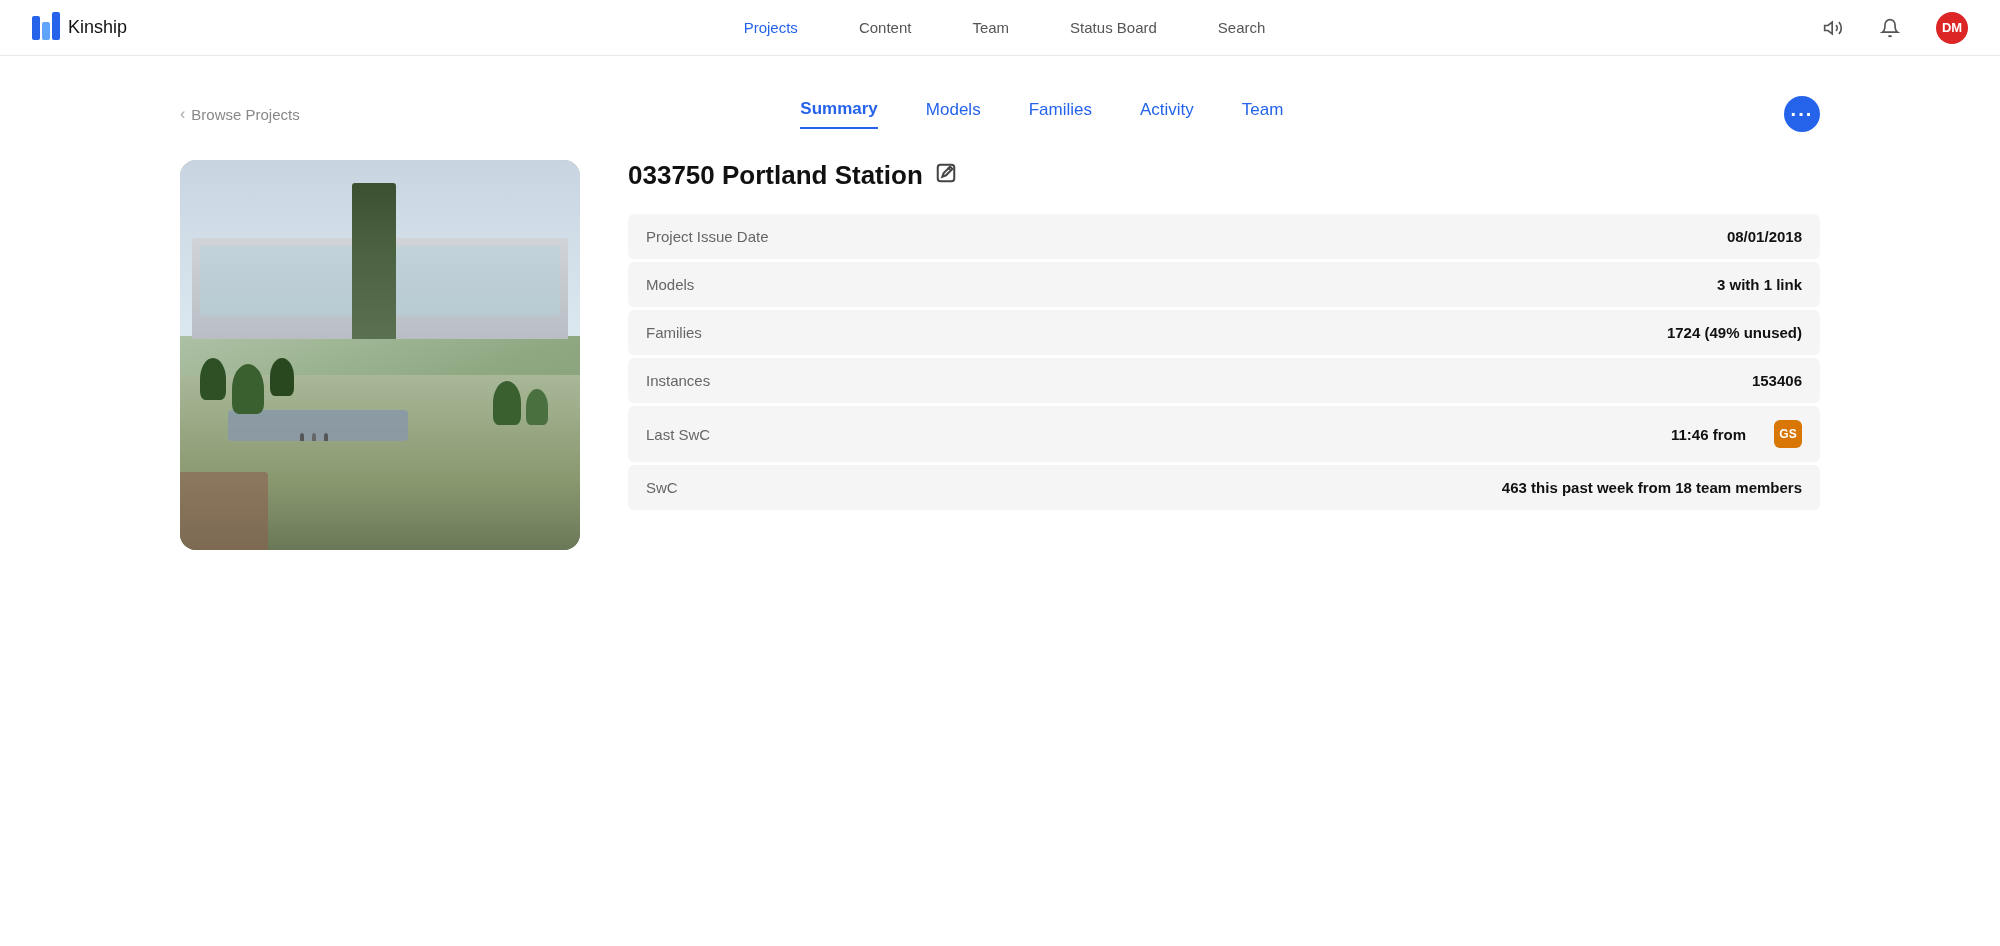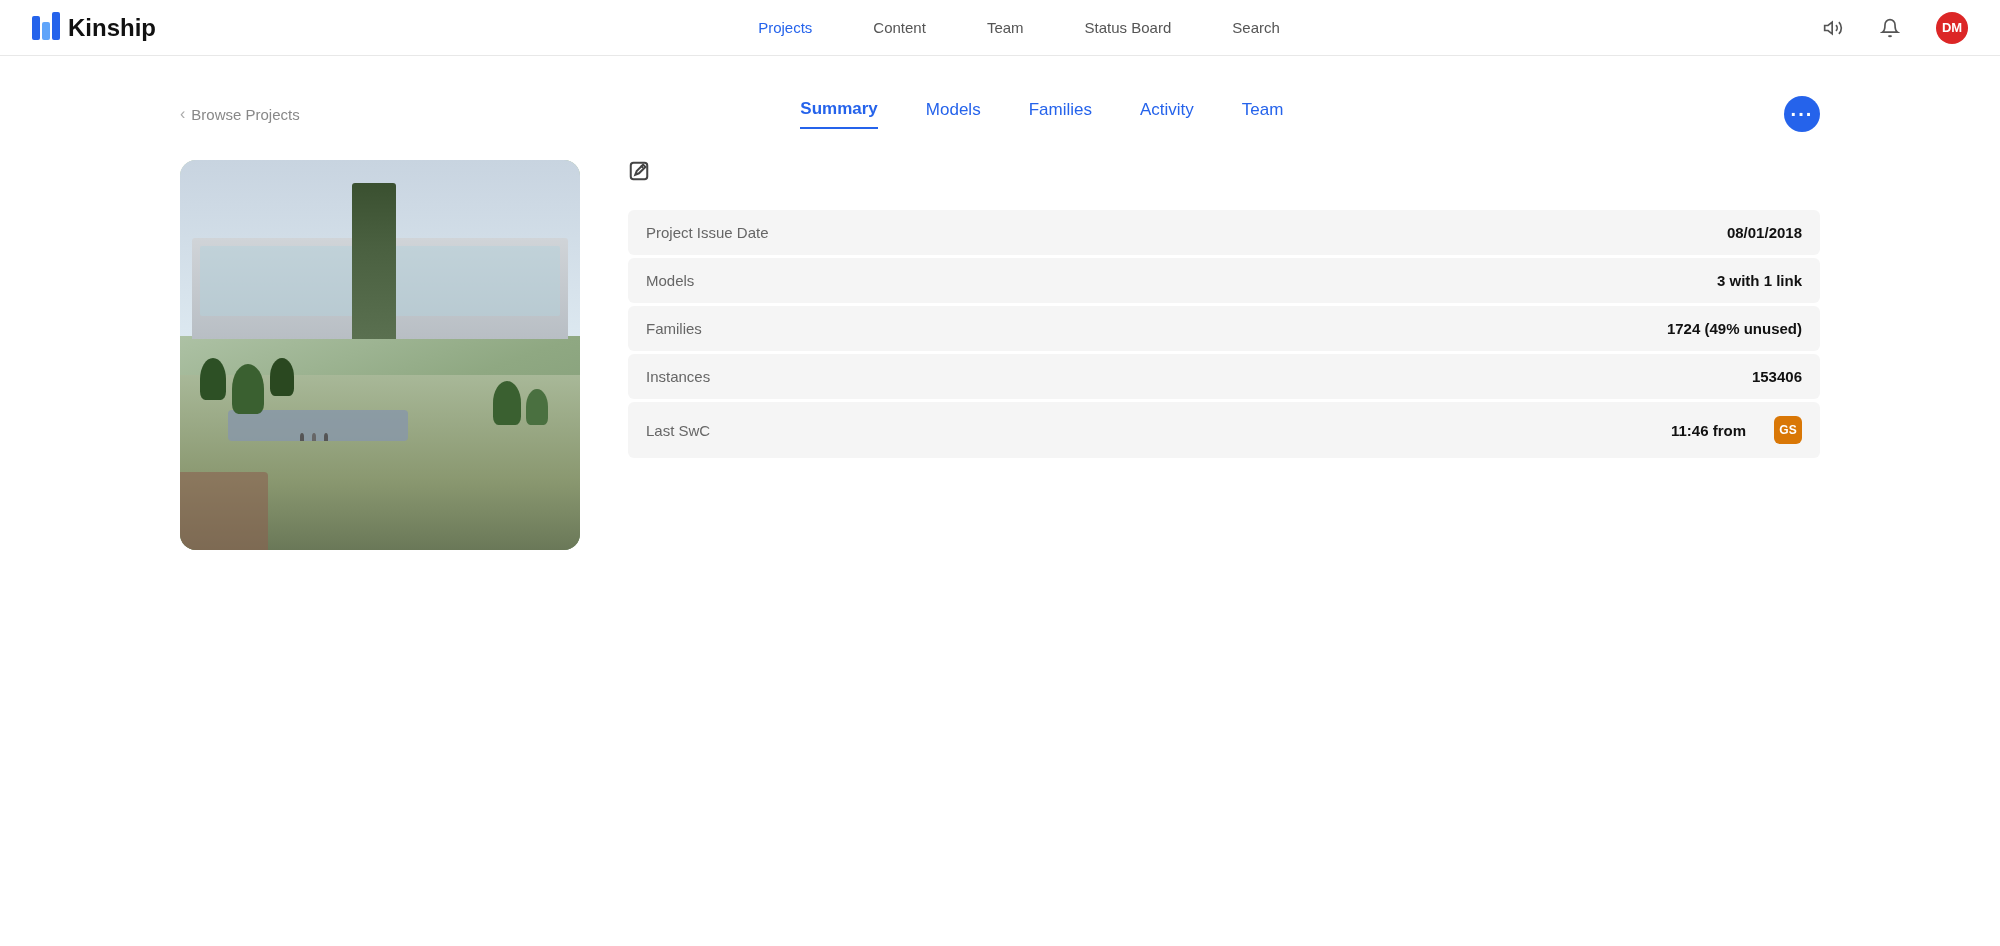--- a/index.html
+++ b/index.html
@@ -6,21 +6,21 @@
     body { font-family: -apple-system, BlinkMacSystemFont, 'Segoe UI', sans-serif; background: #fff; color: #333; width: 2000px; min-height: 946px; overflow-x: hidden; }
 
     
     .topnav {
       display: flex; align-items: center; height: 56px;
       border-bottom: 1px solid #e8e8e8; padding: 0 32px;
       position: relative;
     }
     .brand { display: flex; align-items: center; gap: 8px; margin-right: 60px; }
     .brand-icon { width: 28px; height: 32px; display: flex; flex-direction: column; gap: 3px; align-items: center; }
-    .brand-name { font-size: 24px; font-weight: 700; color: #111; }
+    .brand-name { font-size: 18px; font-weight: 400; color: #111; }
     .nav-links { display: flex; gap: 61px; flex: 1; justify-content: center; }
     .nav-link { font-size: 15px; color: #555; cursor: pointer; text-decoration: none; }
     .nav-link.active { color: #2563EB; }
     .nav-right { display: flex; align-items: center; gap: 35px; }
     .nav-icon { width: 22px; height: 22px; display: flex; align-items: center; justify-content: center; color: #555; font-size: 18px; cursor: pointer; }
     .avatar { width: 32px; height: 32px; border-radius: 50%; background: #DC2626; color: #fff; font-size: 13px; font-weight: 700; display: flex; align-items: center; justify-content: center; cursor: pointer; }
 
     
     .main { padding: 40px 0 40px 0; }
 
@@ -165,20 +165,21 @@
           <div style="width:4px;height:8px;background:#666;border-radius:50% 50% 0 0;"></div>
           <div style="width:4px;height:8px;background:#555;border-radius:50% 50% 0 0;"></div>
         </div>
 
         <div style="position:absolute; bottom:0; left:0; width:22%; height:20%; background:#8B6050; opacity:0.6; border-radius:0 4px 0 0;"></div>
       </div>
     </div>
 
     <div class="project-details">
       <div class="project-title-row">
+        <span class="project-title">033750 Portland Station</span>
         <span class="edit-icon">
           <svg width="22" height="22" viewBox="0 0 24 24" fill="none" stroke="#444" stroke-width="2.2">
             <rect x="3" y="3" width="18" height="18" rx="3" stroke="#444" fill="none"></rect>
             <path d="M8 16l1.5-4 7-7 2.5 2.5-7 7L8 16z" stroke="#444" fill="none"></path>
             <path d="M14 6l2.5 2.5" stroke="#444"></path>
           </svg>
         </span>
       </div>
 
       <table class="info-table">
@@ -209,18 +210,22 @@
         <tr class="info-row">
           <td>Last SwC</td>
           <td>
             <div class="last-swc-cell">
               <span>11:46 from</span>
               <span class="gs-badge">GS</span>
             </div>
           </td>
         </tr>
 
+        <tr class="info-row">
+          <td>SwC</td>
+          <td>463 this past week from 18 team members</td>
+        </tr>
       </tbody>
         </table>
     </div>
 
   </div>
 </div>
 
 </body></html>

